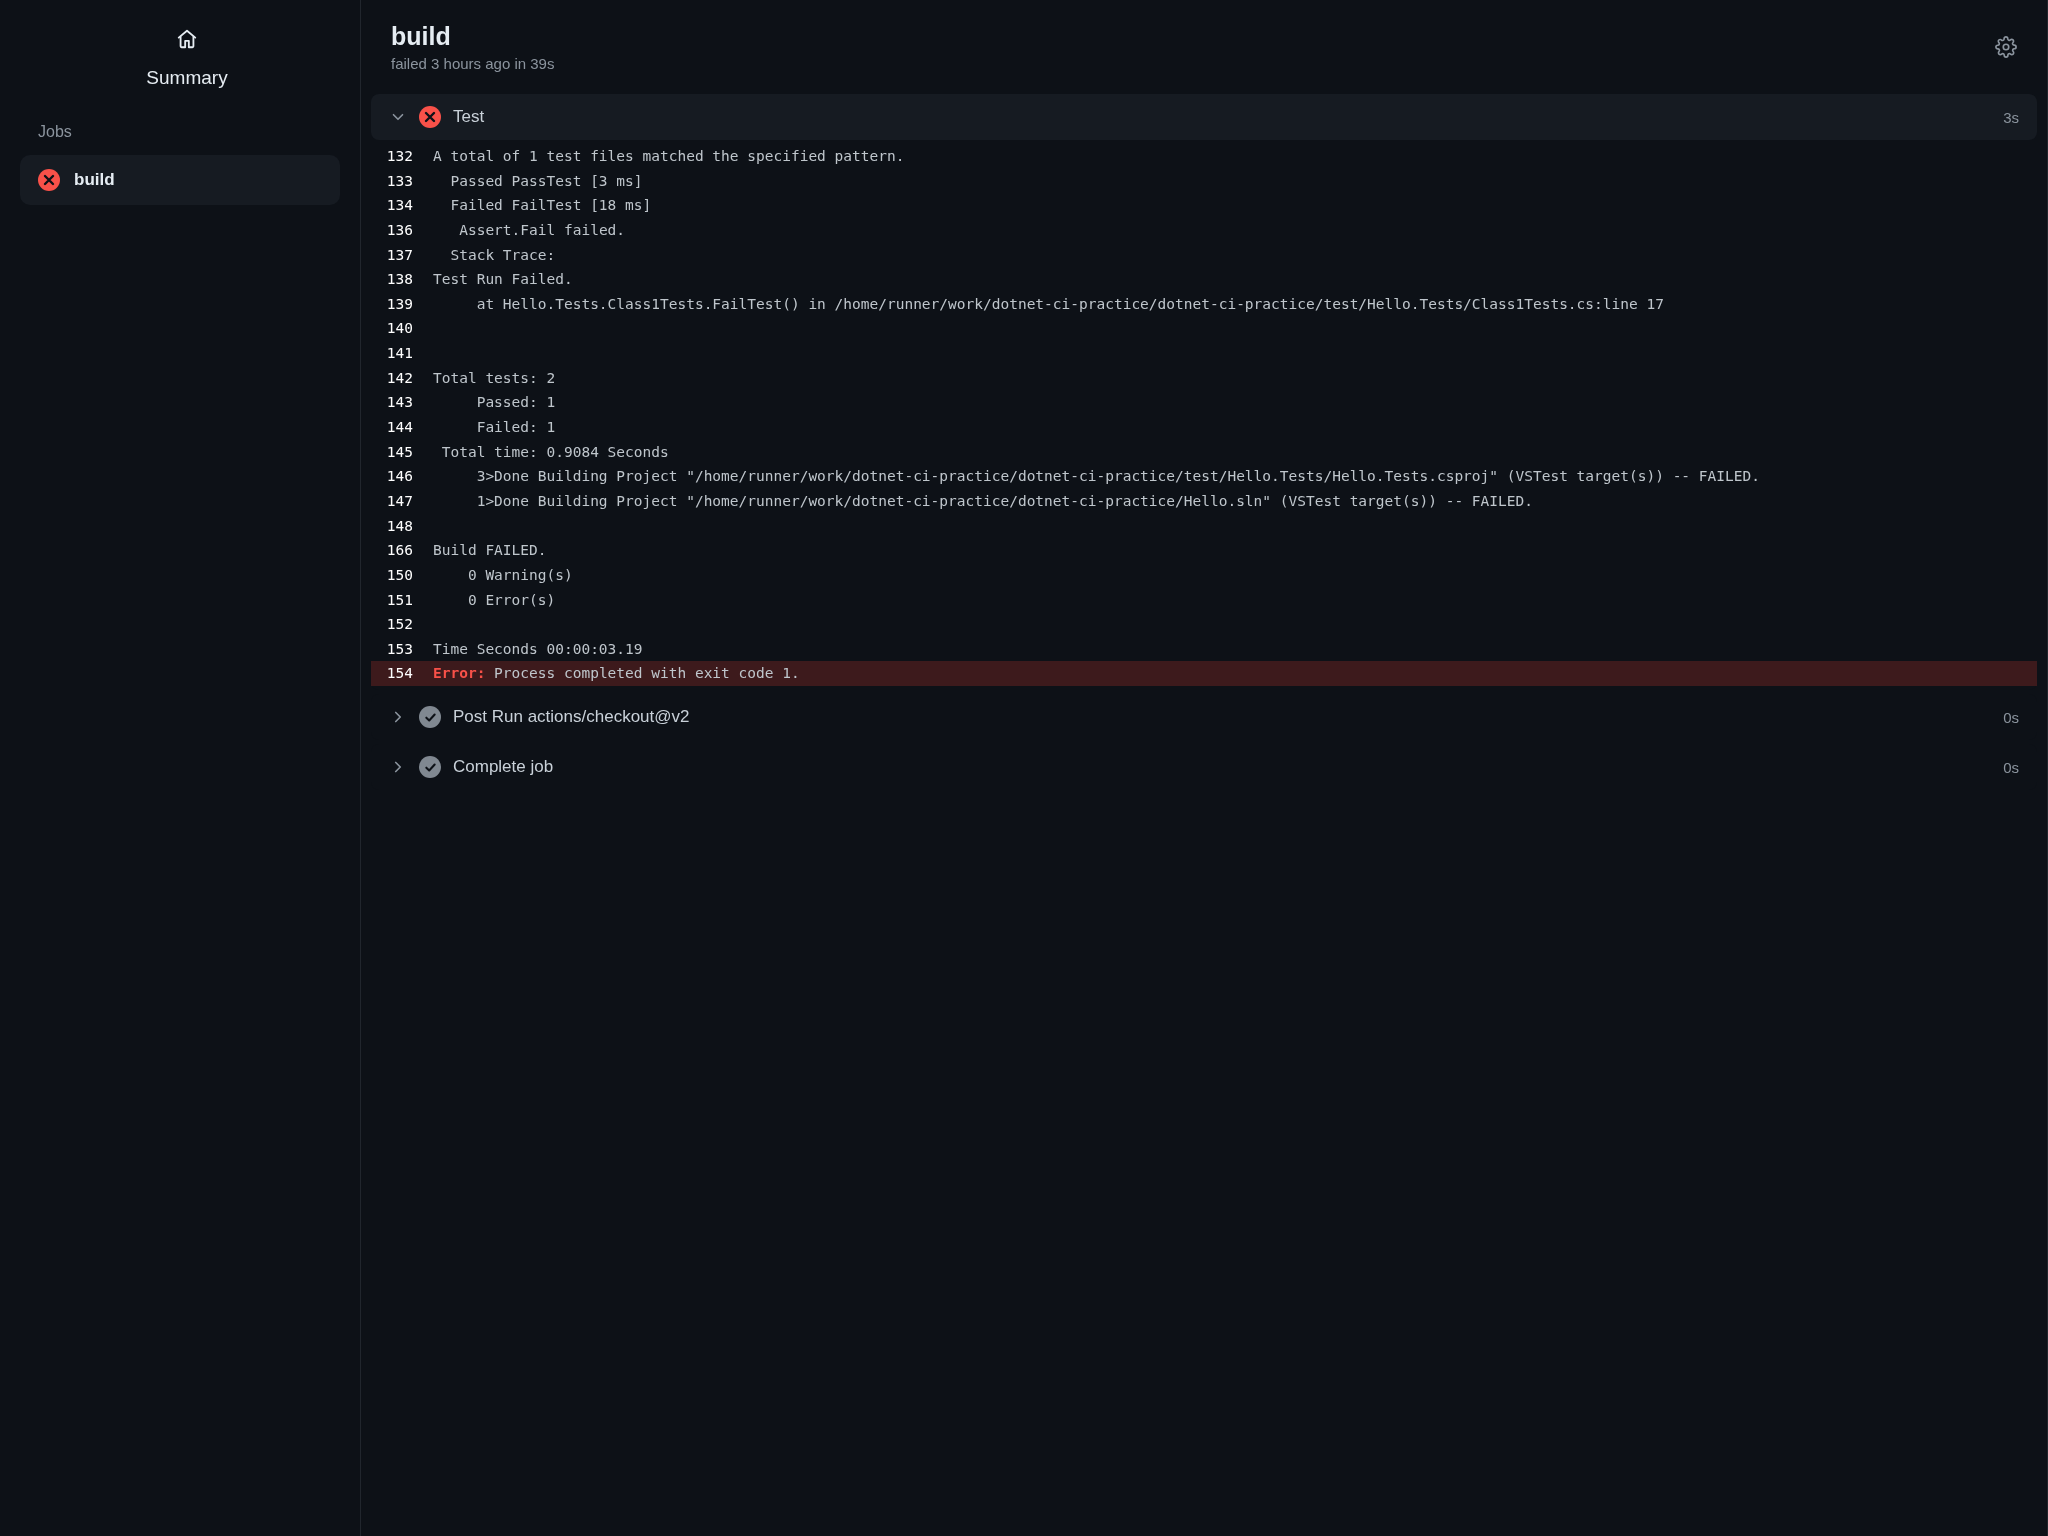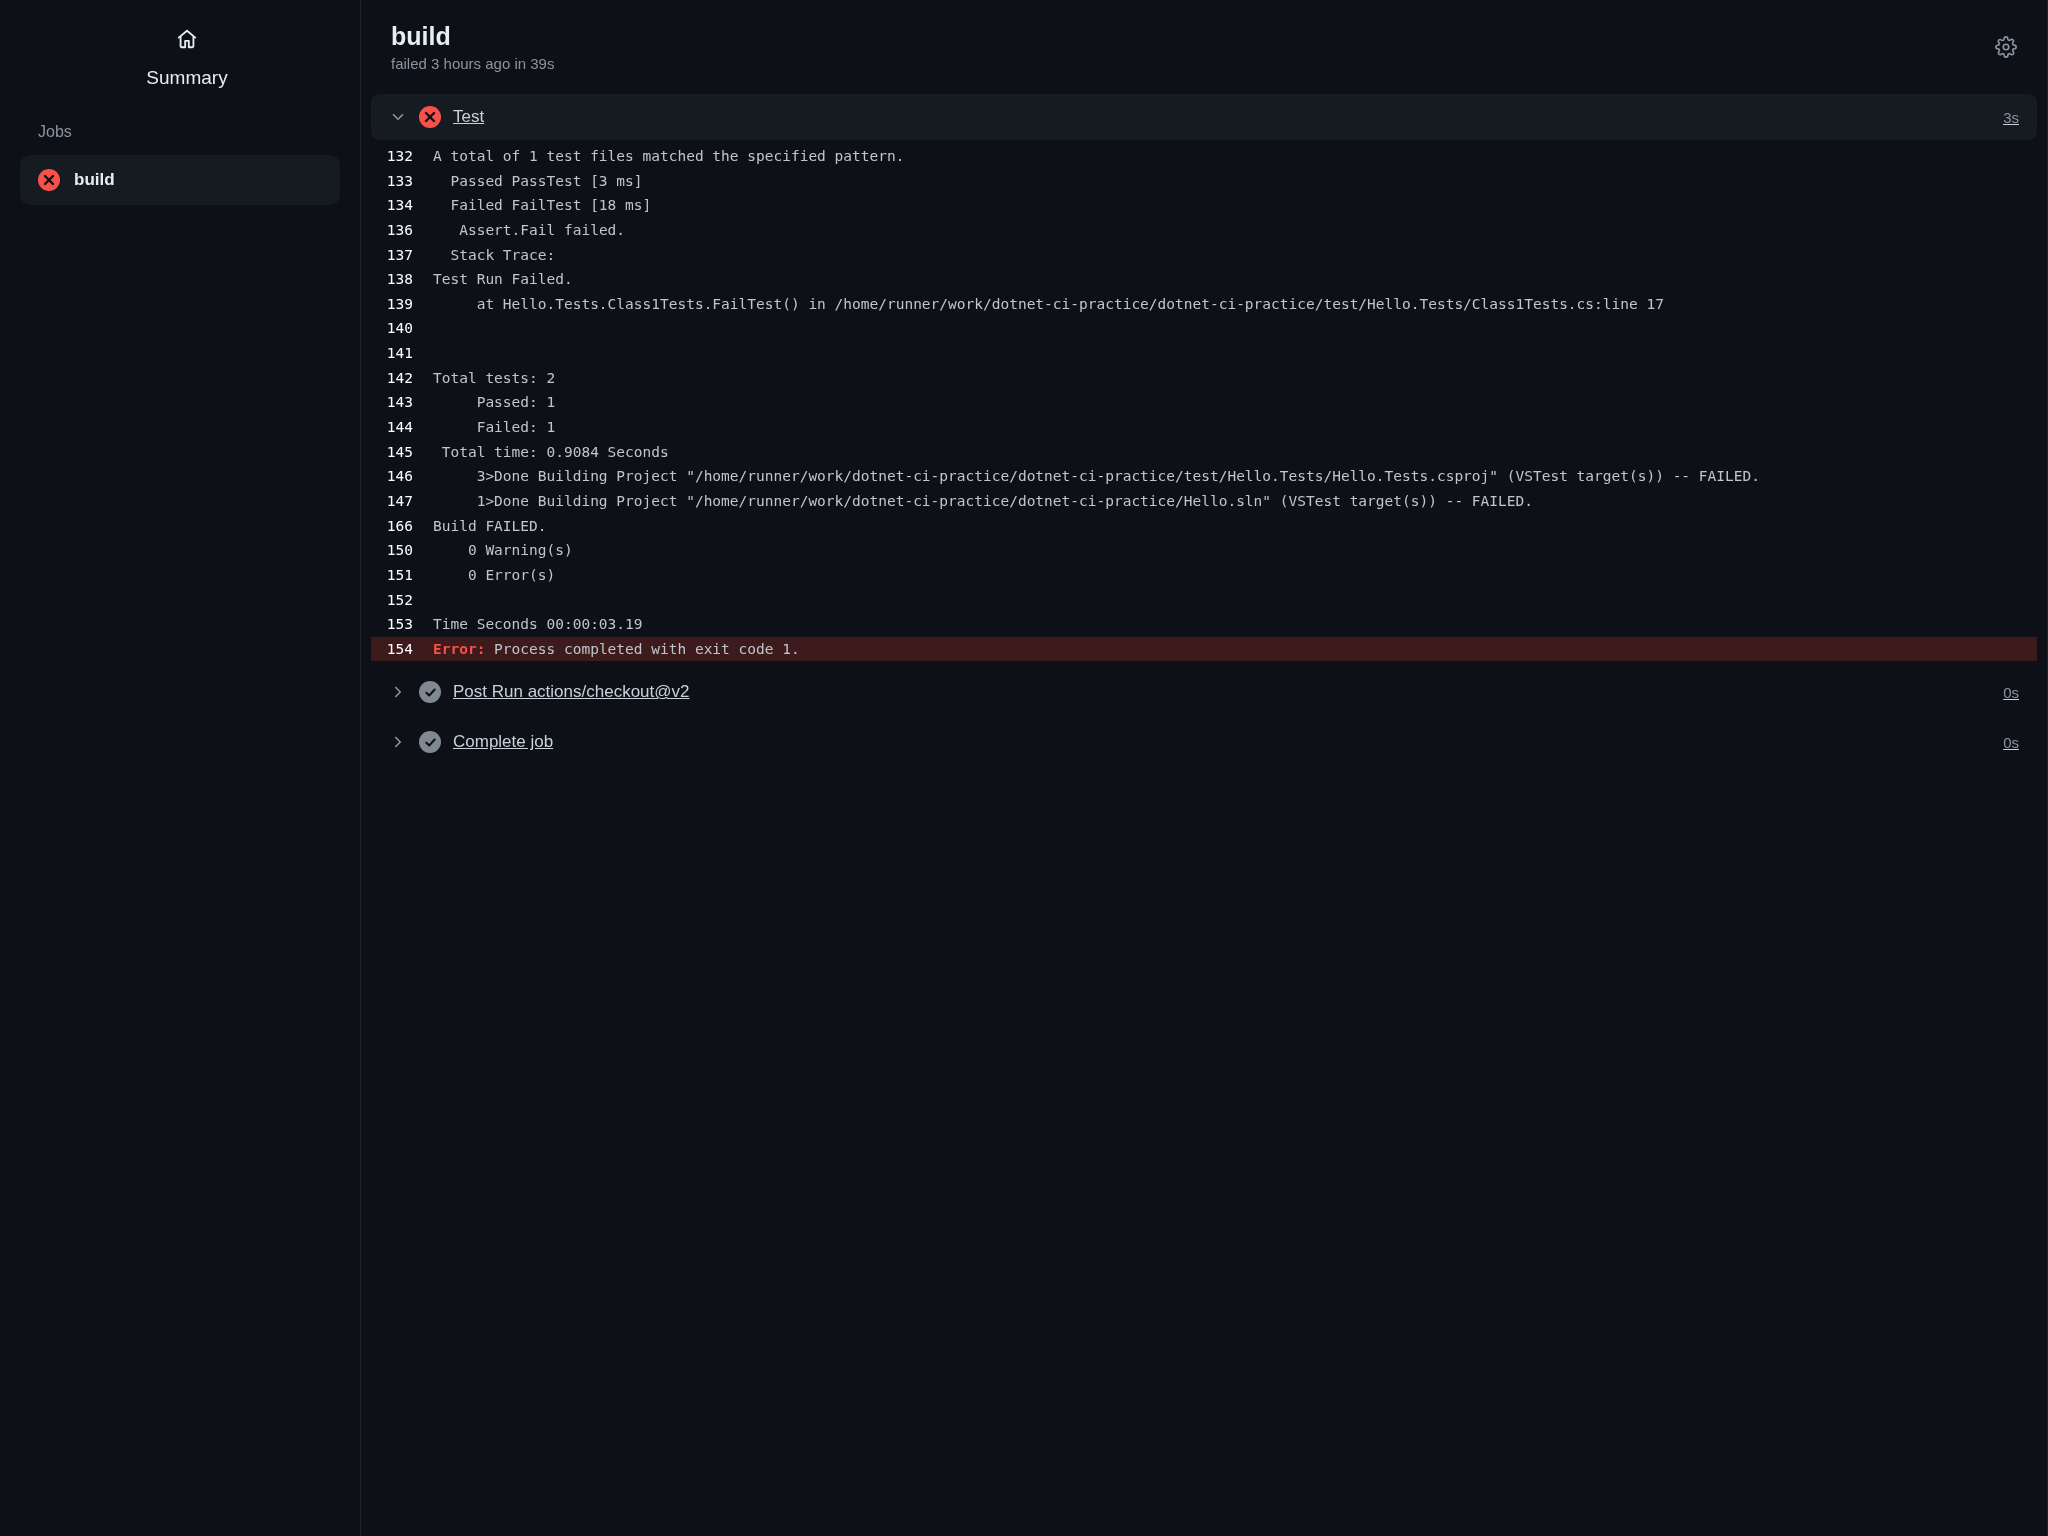--- a/index.html
+++ b/index.html
@@ -107,21 +107,20 @@
     margin-bottom: 4px;
   }
   .step.expanded .step-head { background: #161b22; border-radius: 8px; }
   .step-head {
     display: flex; align-items: center;
     padding: 12px 18px;
     gap: 12px;
     cursor: pointer;
     font-size: 17px;
     color: #c9d1d9;
-    text-decoration: underline;
   }
   .step-chev { color: #8b949e; display:flex; }
   .step-name { flex: 1; }
   .step-time { color: #8b949e; font-size: 15px; }
 
   .log-lines {
     font-family: ui-monospace, SFMono-Regular, "SF Mono", Menlo, Consolas, monospace;
     font-size: 14.5px;
     line-height: 1.7;
     padding: 4px 0;
@@ -259,20 +258,24 @@
             </div>
             <div class="log-line">
               <span class="ln">146</span>
               <span class="lt">     3&gt;Done Building Project "/home/runner/work/dotnet-ci-practice/dotnet-ci-practice/test/Hello.Tests/Hello.Tests.csproj" (VSTest target(s)) -- FAILED.</span>
             </div>
             <div class="log-line">
               <span class="ln">147</span>
               <span class="lt">     1&gt;Done Building Project "/home/runner/work/dotnet-ci-practice/dotnet-ci-practice/Hello.sln" (VSTest target(s)) -- FAILED.</span>
             </div>
             <div class="log-line">
+              <span class="ln">148</span>
+              <span class="lt"></span>
+            </div>
+            <div class="log-line">
               <span class="ln">166</span>
               <span class="lt">Build FAILED.</span>
             </div>
             <div class="log-line">
               <span class="ln">150</span>
               <span class="lt">    0 Warning(s)</span>
             </div>
             <div class="log-line">
               <span class="ln">151</span>
               <span class="lt">    0 Error(s)</span>

